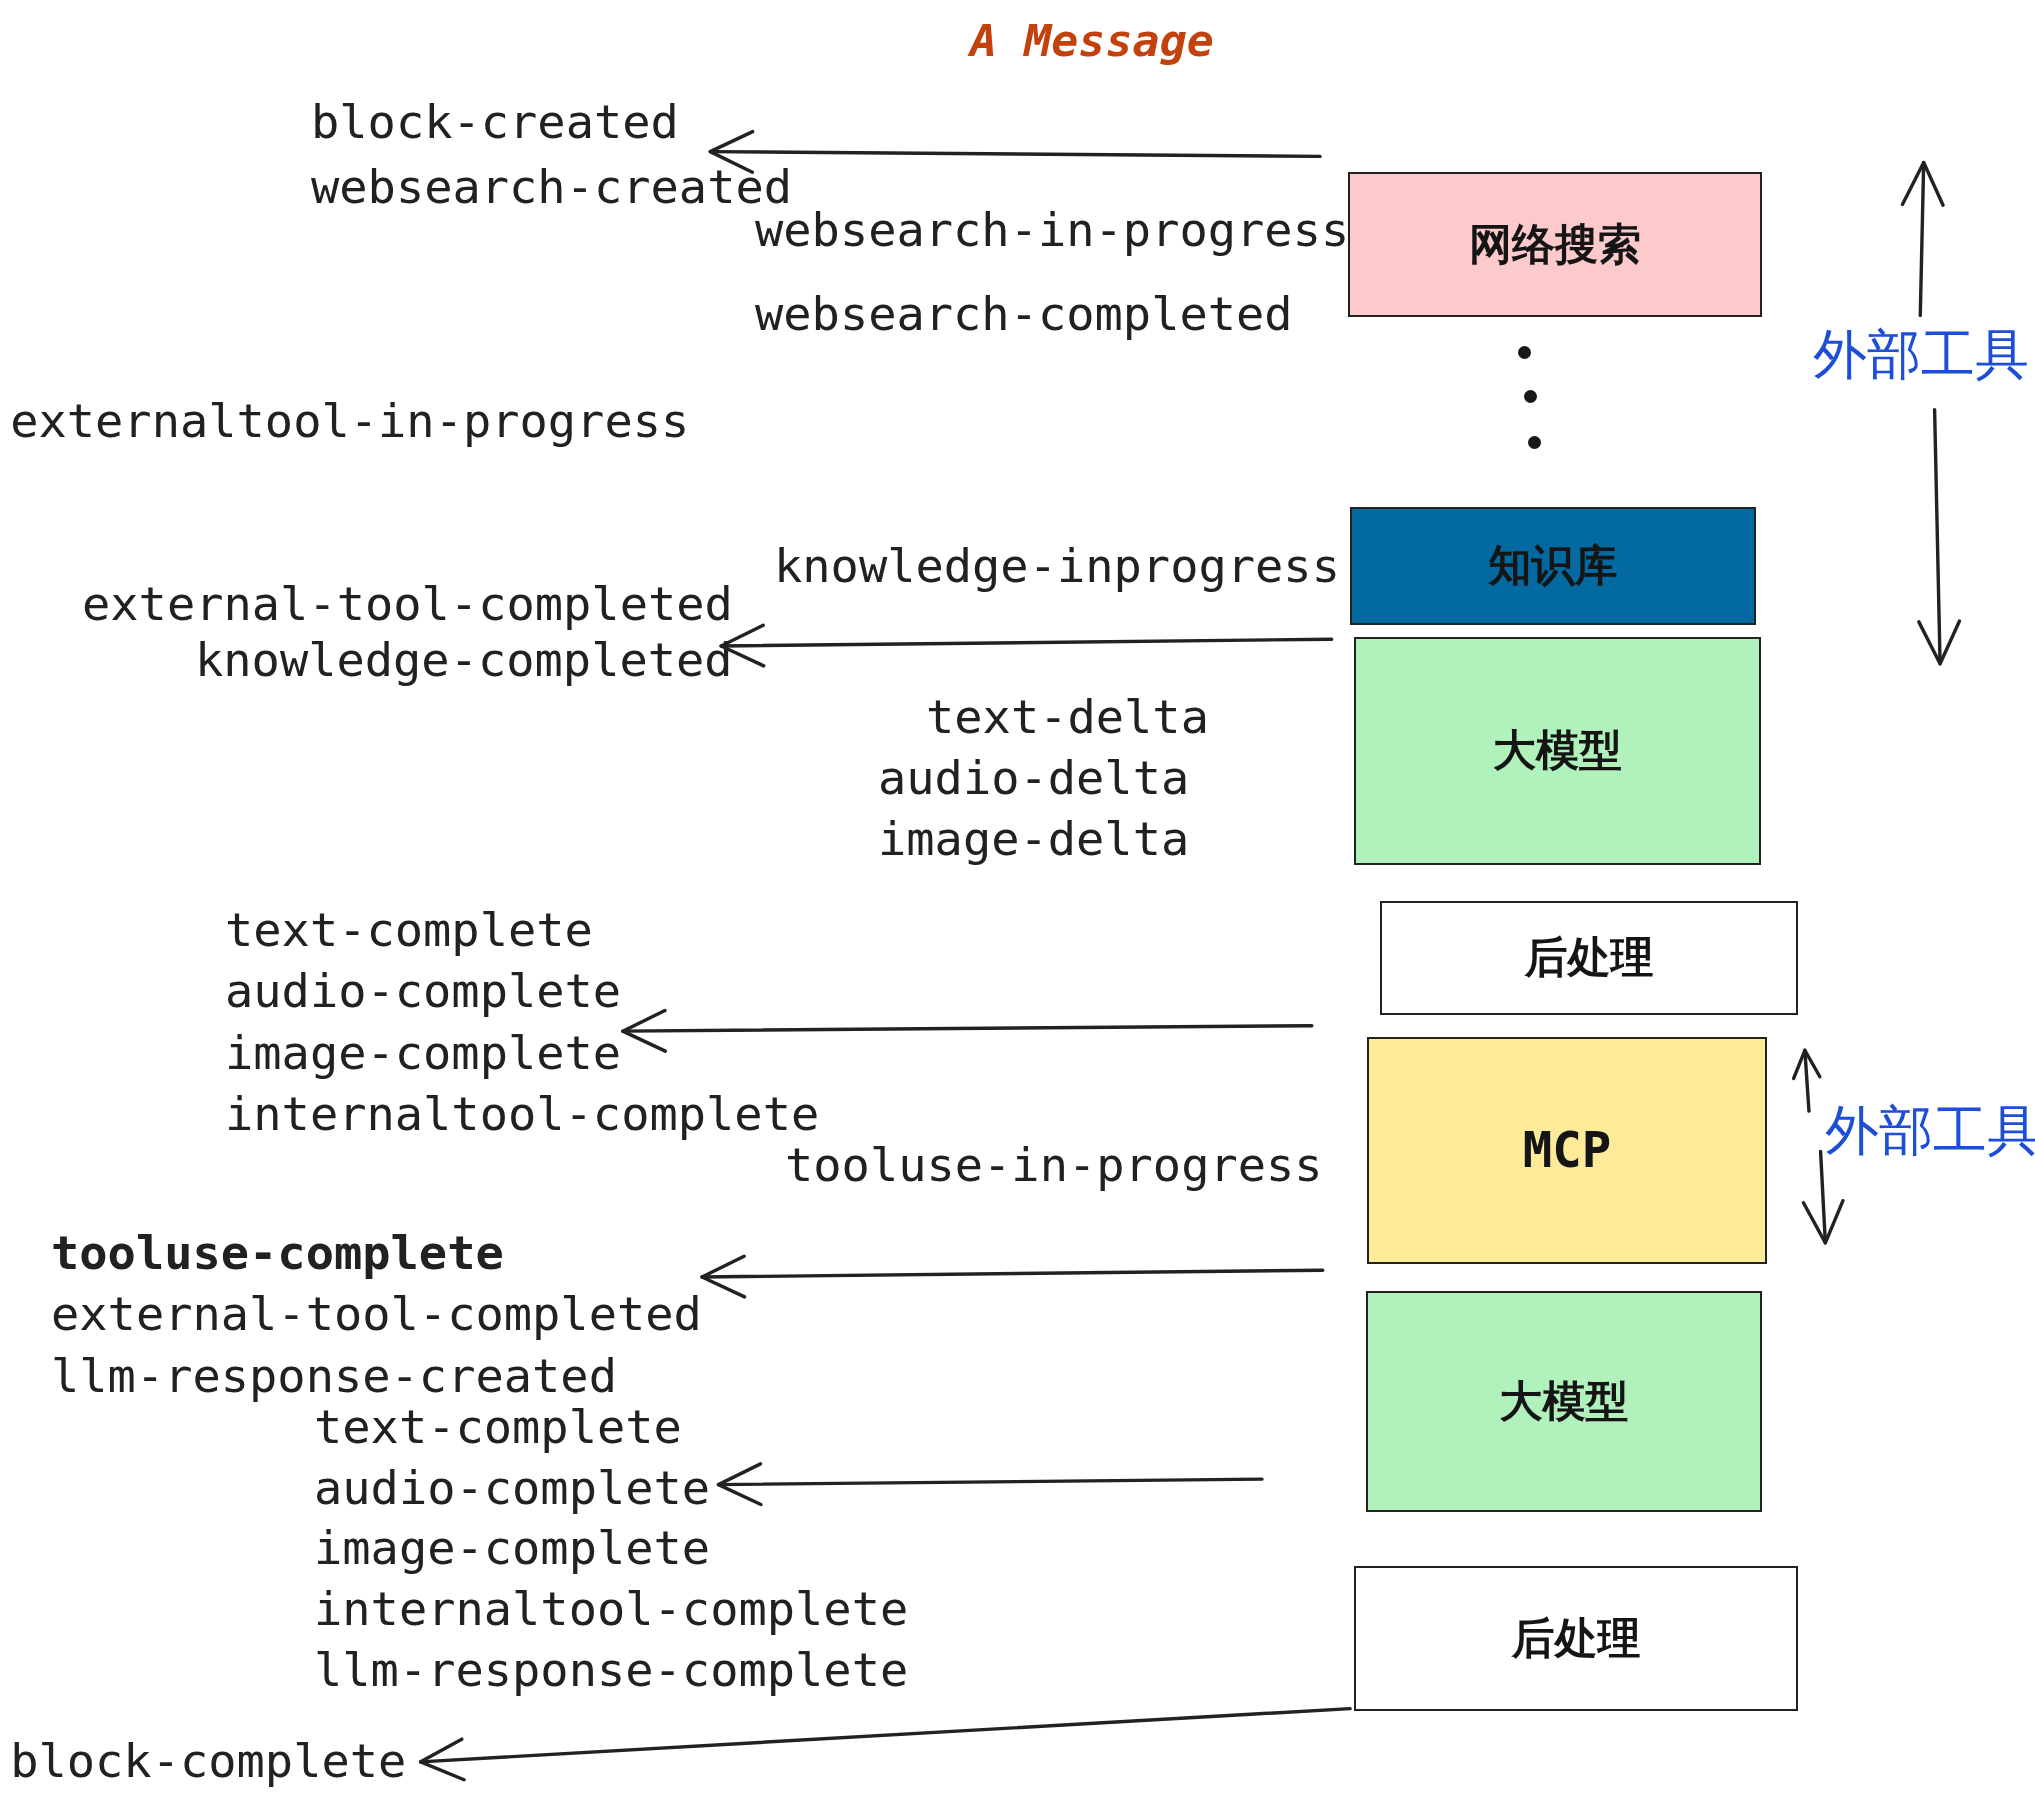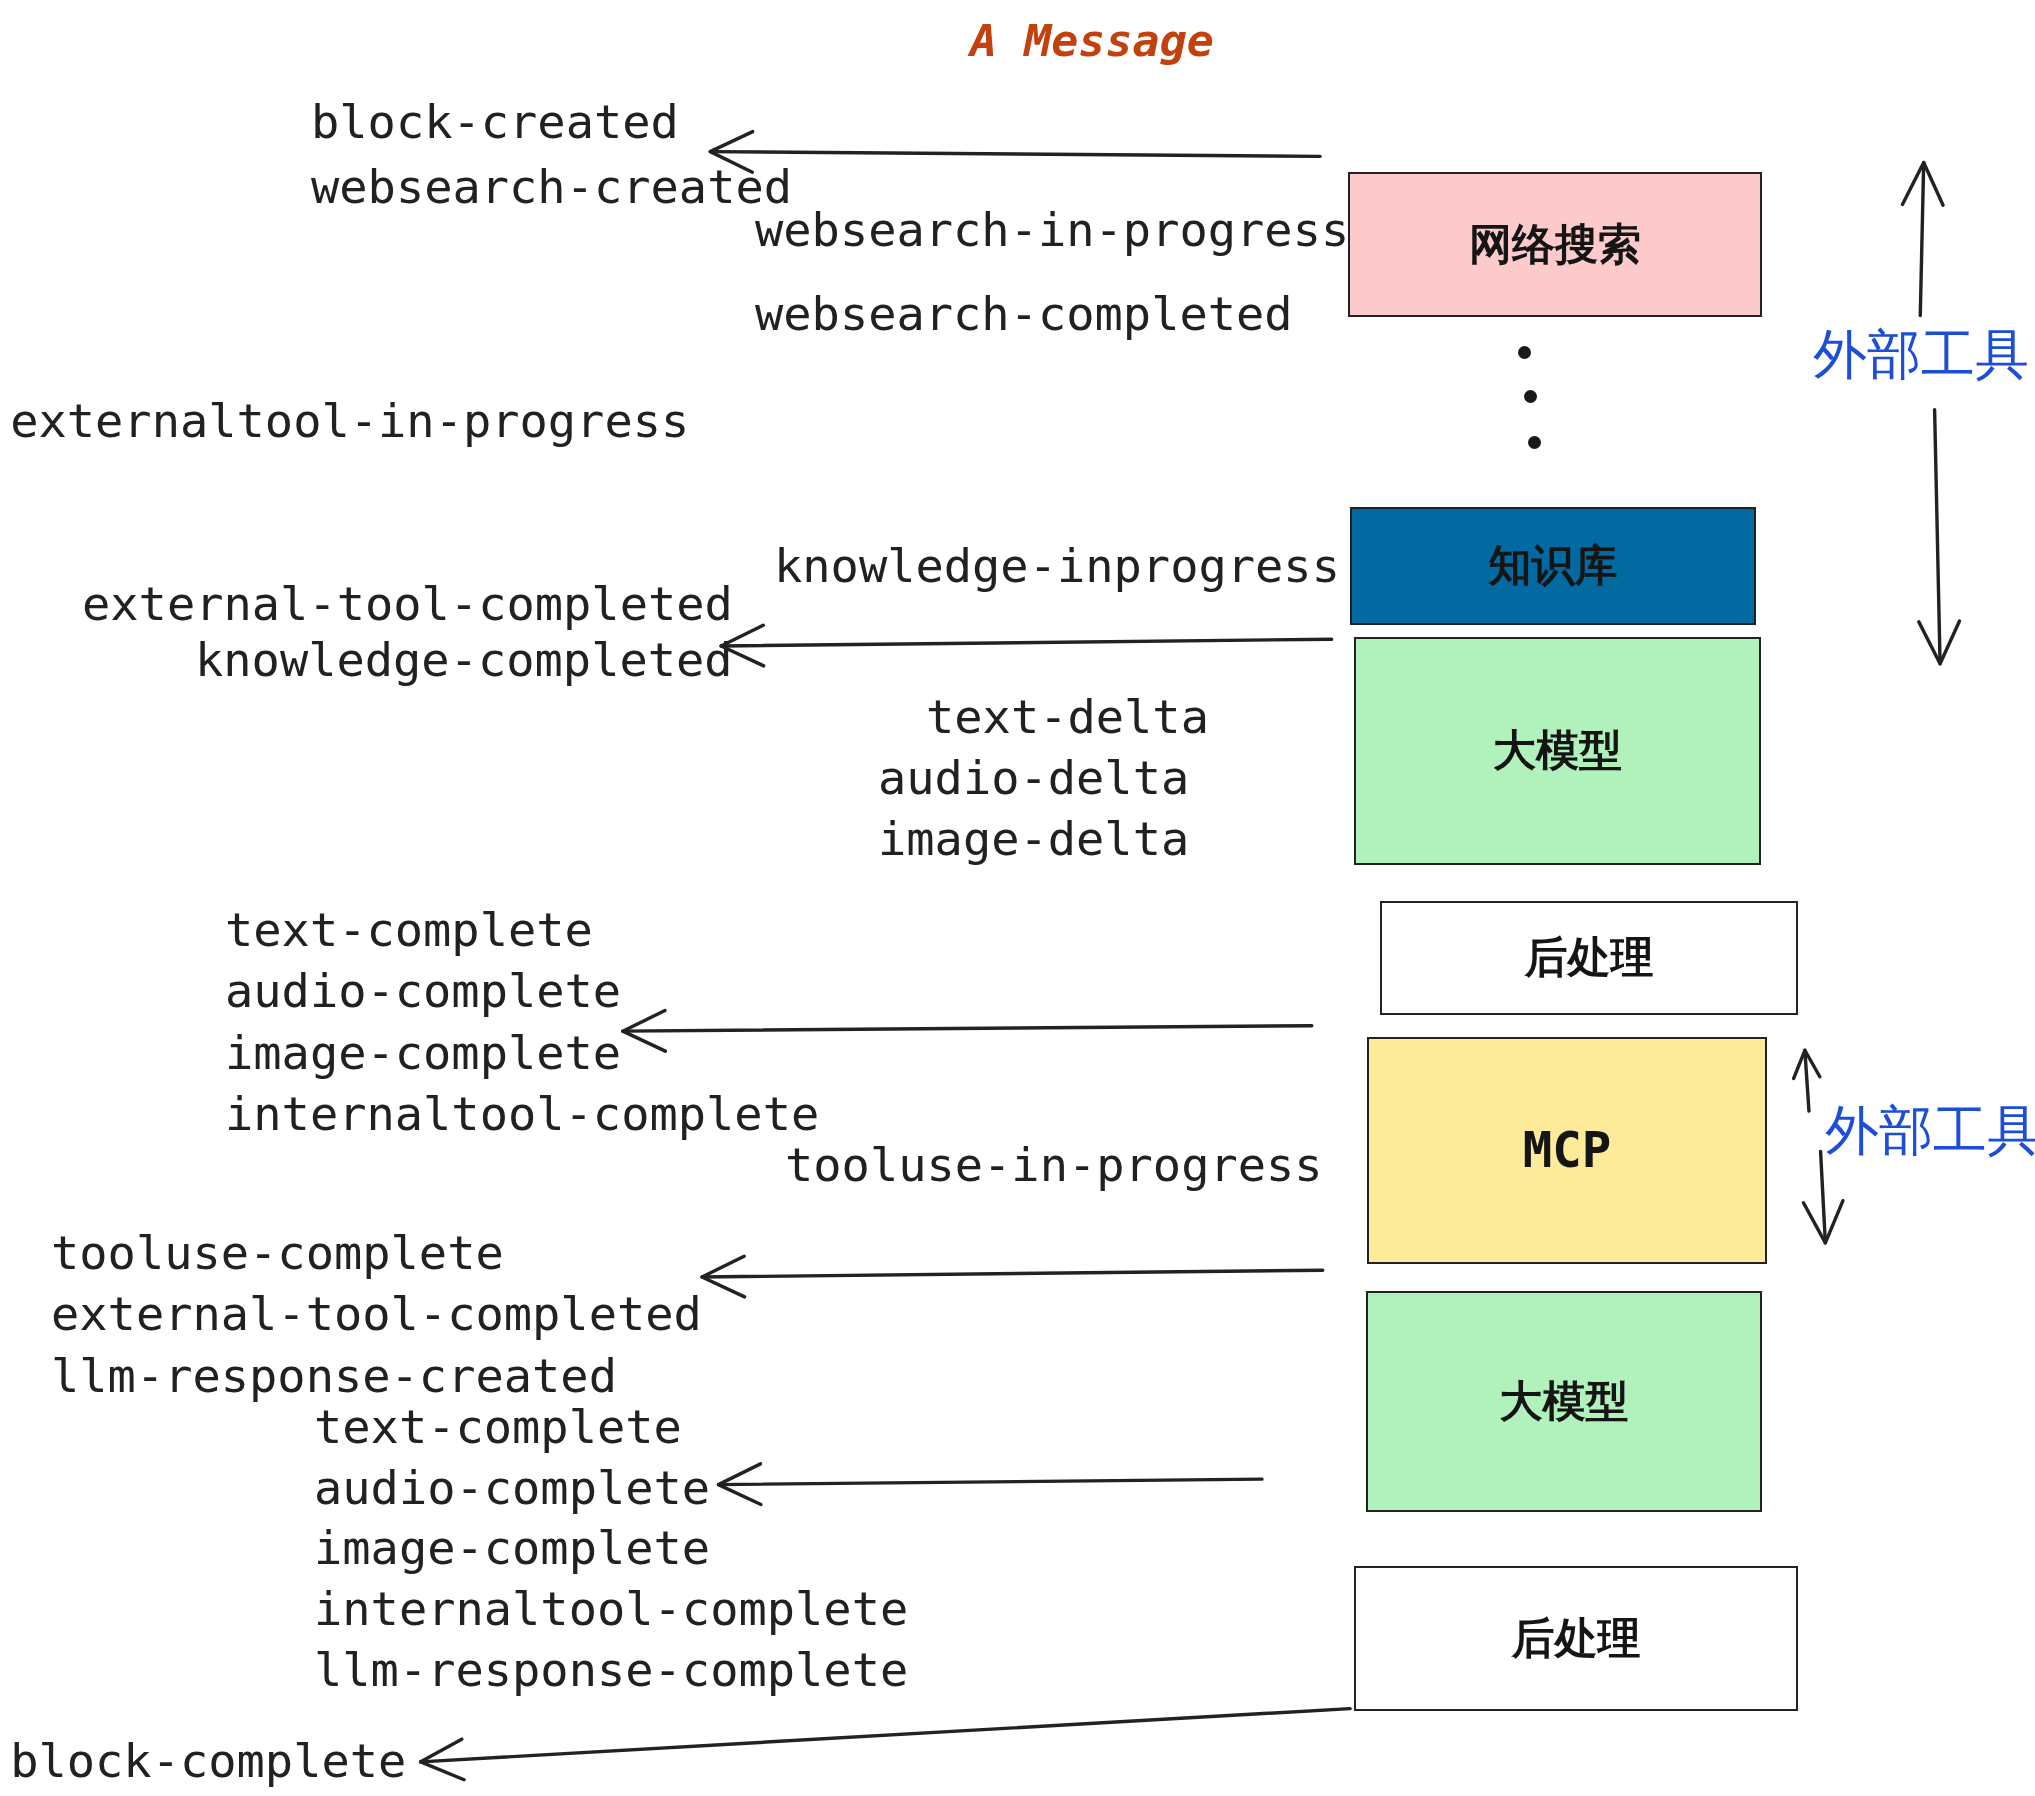--- a/index.html
+++ b/index.html
@@ -90,21 +90,21 @@
     <div class="event" style="left: 82px; top: 578px;">external-tool-completed</div>
     <div class="event" style="left: 195px; top: 634px;">knowledge-completed</div>
     <div class="event" style="left: 881px; top: 691px; margin-left: 45px;">text-delta</div>
     <div class="event" style="left: 878px; top: 752px;">audio-delta</div>
     <div class="event" style="left: 878px; top: 813px;">image-delta</div>
     <div class="event" style="left: 225px; top: 904px;">text-complete</div>
     <div class="event" style="left: 225px; top: 965px;">audio-complete</div>
     <div class="event" style="left: 225px; top: 1027px;">image-complete</div>
     <div class="event" style="left: 225px; top: 1088px;">internaltool-complete</div>
     <div class="event" style="left: 785px; top: 1139px;">tooluse-in-progress</div>
-    <div class="event" style="left: 51px; top: 1227px;">tooluse-complete</div>
+    <div class="event" style="left: 51px; top: 1227px; font-weight: bold;">tooluse-complete</div>
     <div class="event" style="left: 51px; top: 1288px;">external-tool-completed</div>
     <div class="event" style="left: 51px; top: 1350px;">llm-response-created</div>
     <div class="event" style="left: 314px; top: 1401px;">text-complete</div>
     <div class="event" style="left: 314px; top: 1462px;">audio-complete</div>
     <div class="event" style="left: 314px; top: 1522px;">image-complete</div>
     <div class="event" style="left: 314px; top: 1583px;">internaltool-complete</div>
     <div class="event" style="left: 314px; top: 1644px;">llm-response-complete</div>
     <div class="event" style="left: 10.2px; top: 1735px;">block-complete</div>
     <div class="box" style="left: 1348px; top: 172px; width: 414px; height: 145px; background: rgb(252, 202, 202);">网络搜索</div>
     <div class="box" style="left: 1350px; top: 507px; width: 406px; height: 118px; background: #0369a1;">知识库</div>

